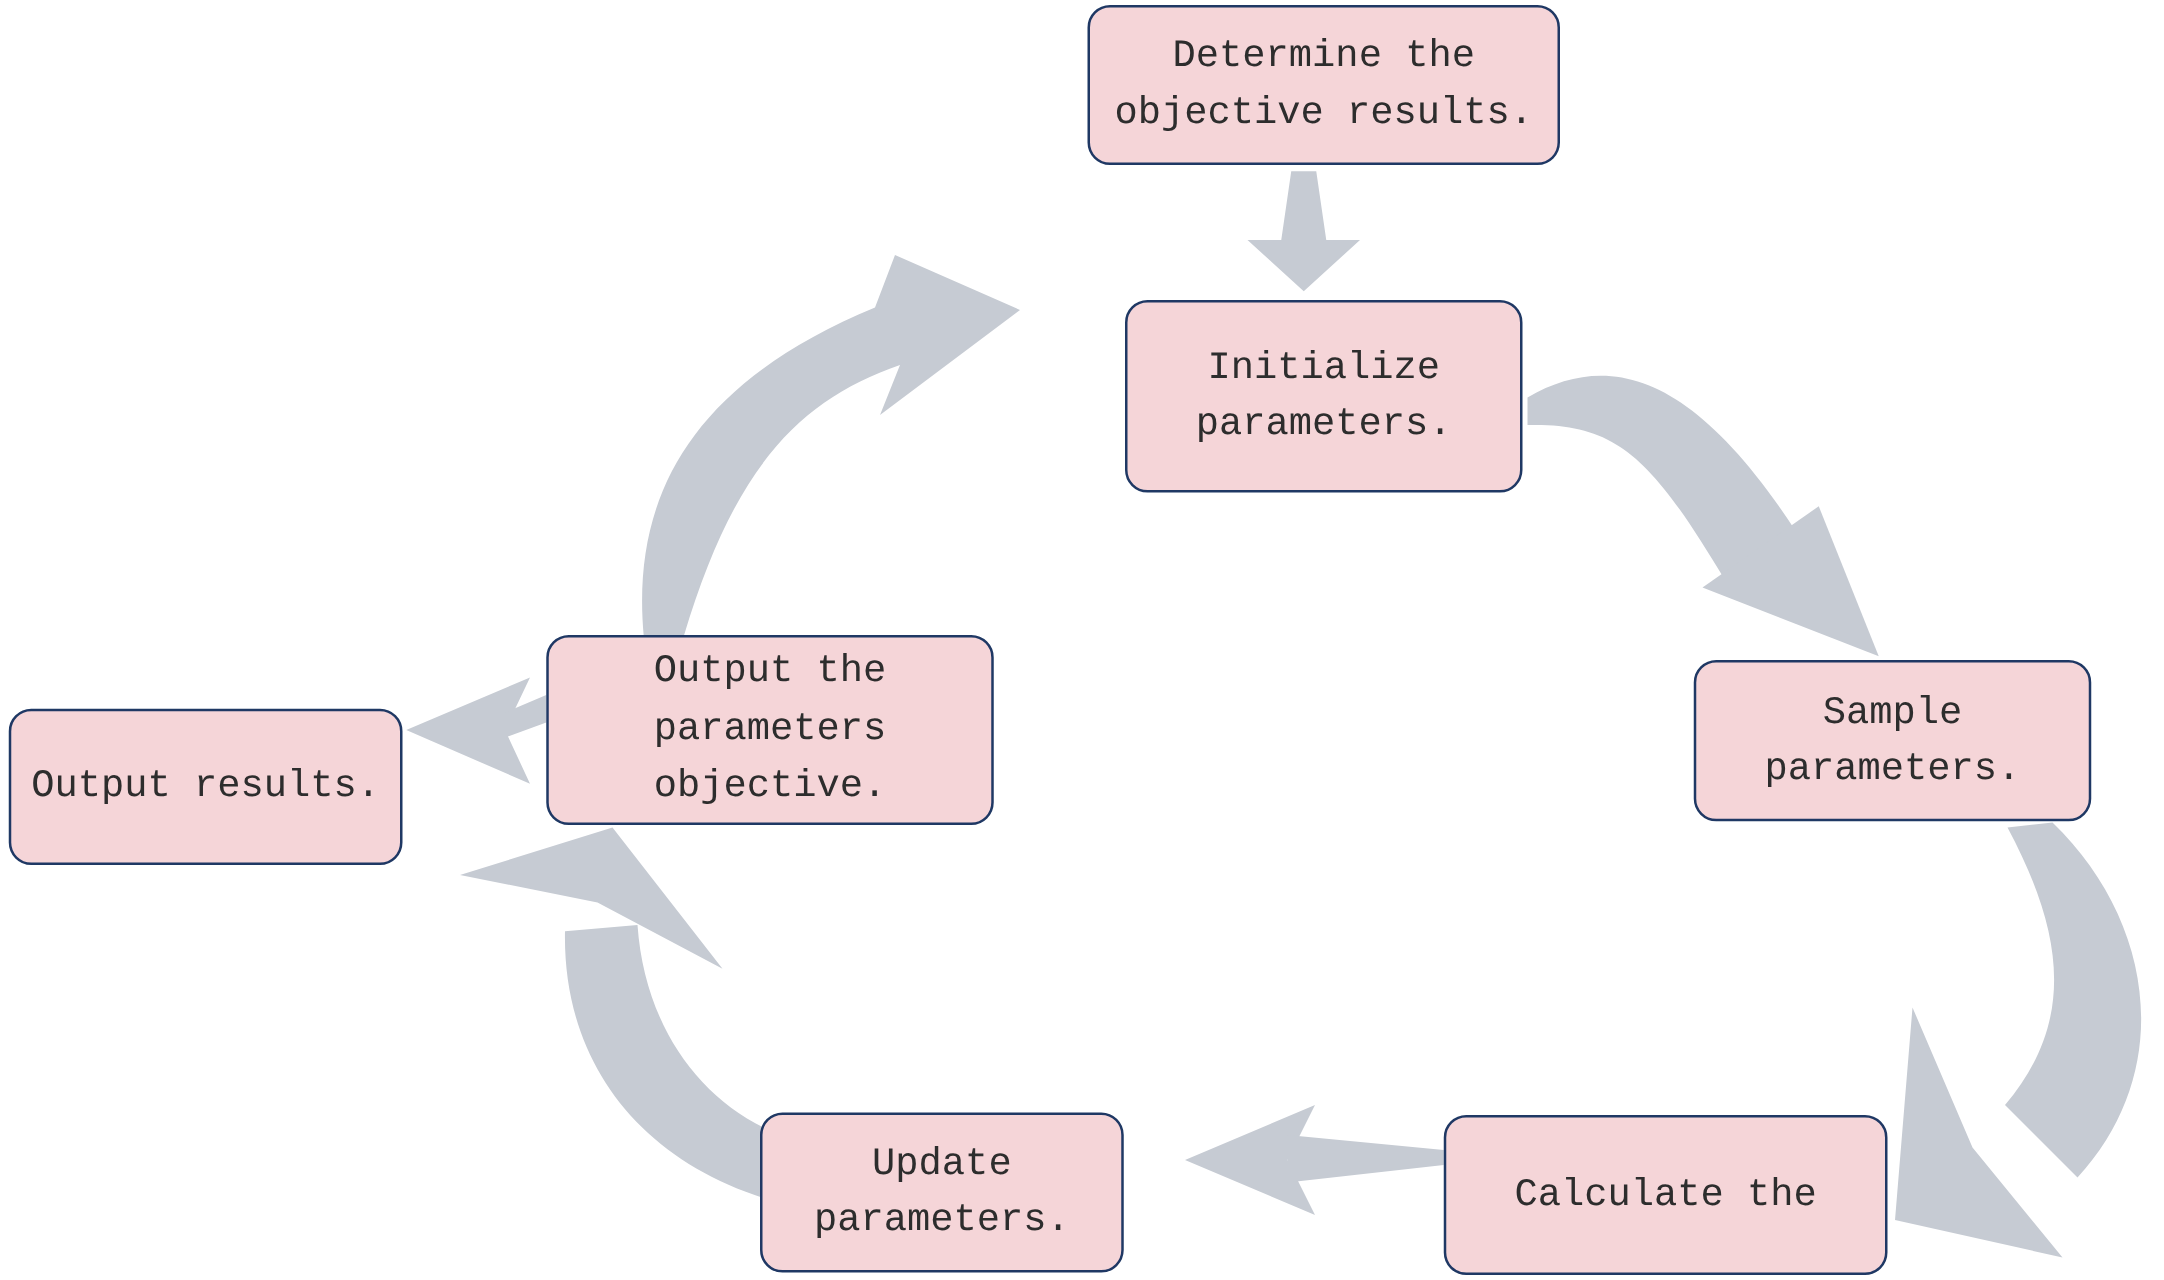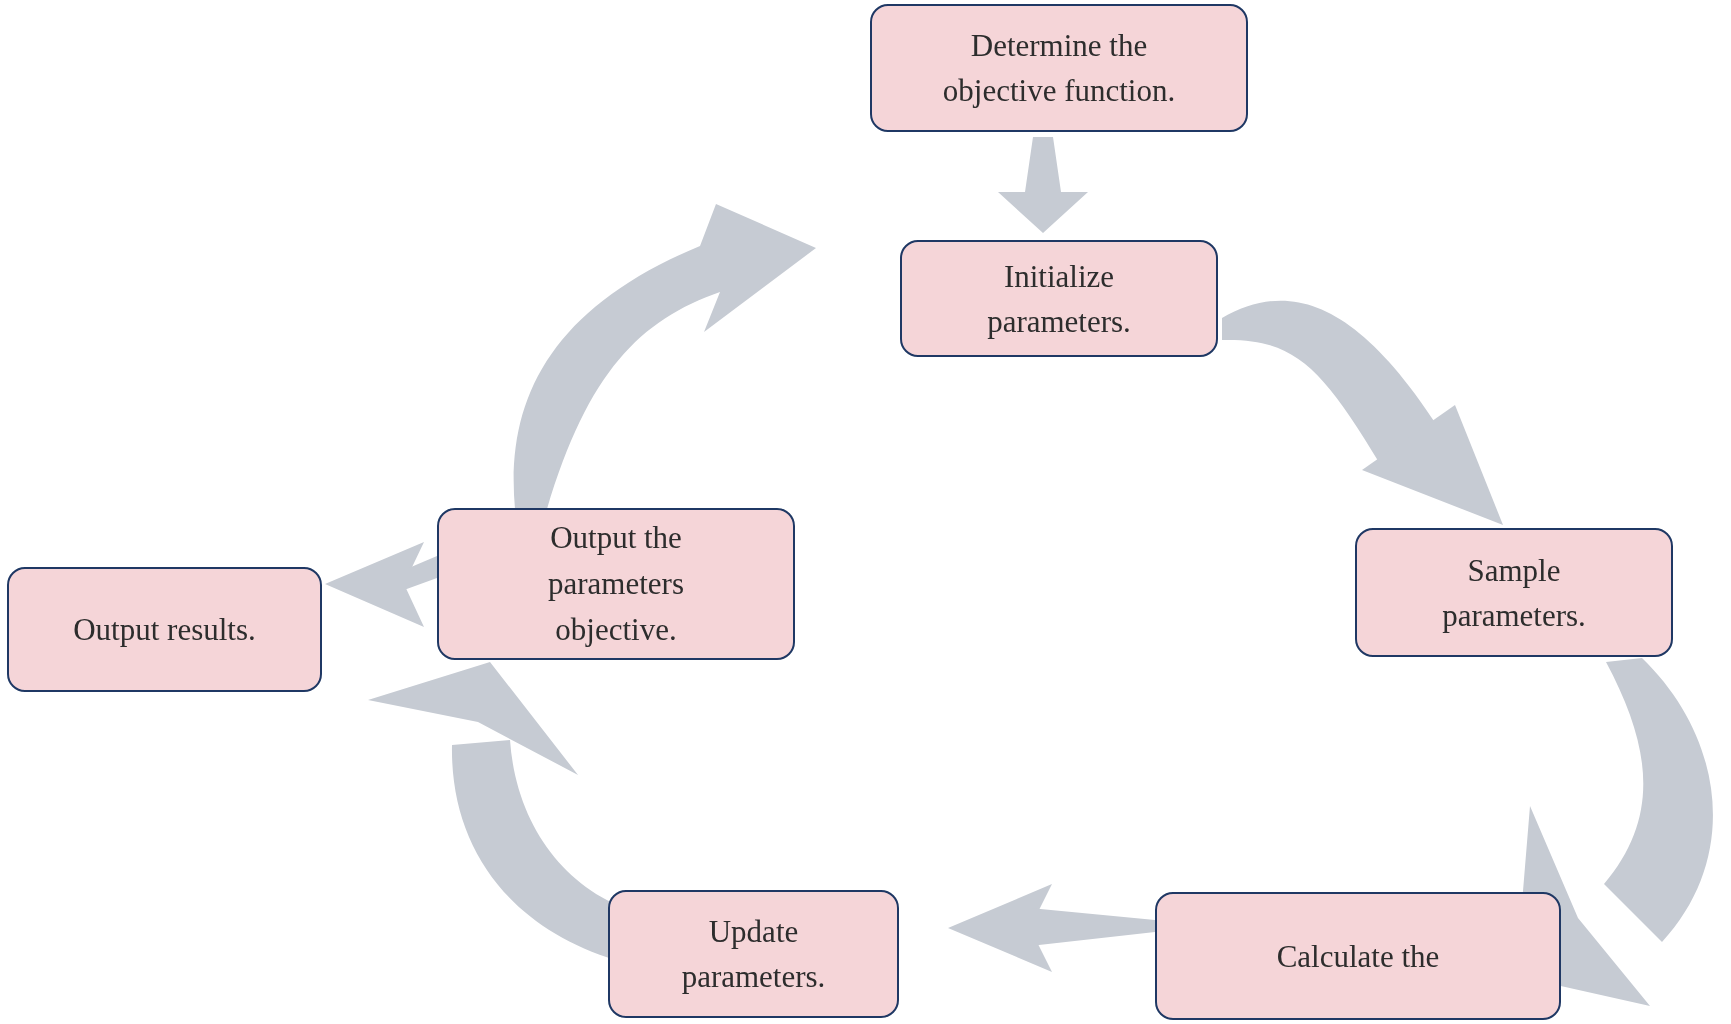--- a/index.html
+++ b/index.html
@@ -24,20 +24,21 @@
     border: 2.5px solid #1f3864;
     border-radius: 18px;
     display: flex;
     flex-direction: column;
     align-items: center;
     justify-content: center;
     text-align: center;
     color: #2d2d2d;
     font-size: 31px;
     line-height: 45px;
+    font-family: Liberation Mono, monospace;
   }
   .node .line { white-space: nowrap; }
 </style>
 </head>
 <body>
 
 <div class="canvas">
 
   <svg class="arrows" viewBox="0 0 1731 1024" xmlns="http://www.w3.org/2000/svg">
 
@@ -70,34 +71,34 @@
     </g>
 
     <g>
       <path d="M325 584 L424 542 L404 584 L424 627 Z"></path>
       <path d="M404 570 L437 556 L437 578 L404 590 Z"></path>
     </g>
   </svg>
 
   <div class="node" style="left:870px; top:4px; width:378px; height:128px;">
     <div class="line">Determine the</div>
-    <div class="line">objective function.</div>
+    <div class="line">objective results.</div>
   </div>
 
-  <div class="node" style="left:900px; top:240px; width:318px; height:117px;">
+  <div class="node" style="left:900px; top:240px; width:318px; height:154px;">
     <div class="line">Initialize</div>
     <div class="line">parameters.</div>
   </div>
 
   <div class="node" style="left:1355px; top:528px; width:318px; height:129px;">
     <div class="line">Sample</div>
     <div class="line">parameters.</div>
   </div>
 
-  <div class="node" style="left:1155px; top:892px; width:406px; height:128px;">
+  <div class="node" style="left:1155px; top:892px; width:355px; height:128px;">
     <div class="line">Calculate the</div>
   </div>
 
   <div class="node" style="left:608px; top:890px; width:291px; height:128px;">
     <div class="line">Update</div>
     <div class="line">parameters.</div>
   </div>
 
   <div class="node" style="left:437px; top:508px; width:358px; height:152px; line-height:46px;">
     <div class="line">Output the</div>

